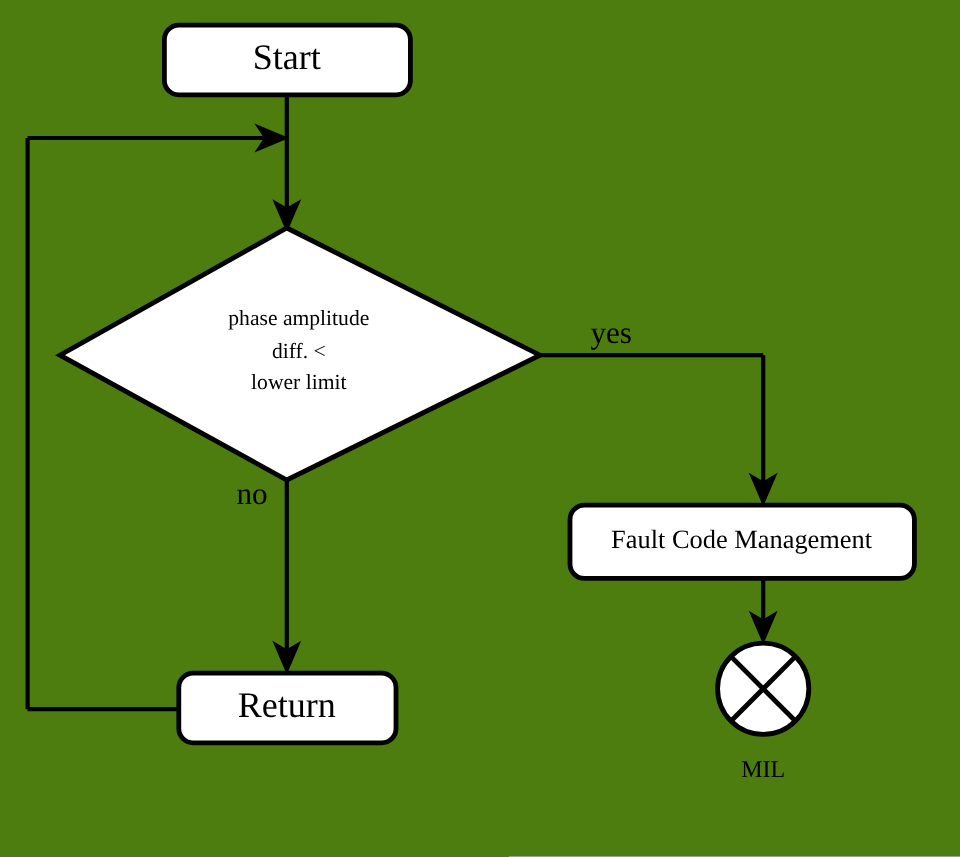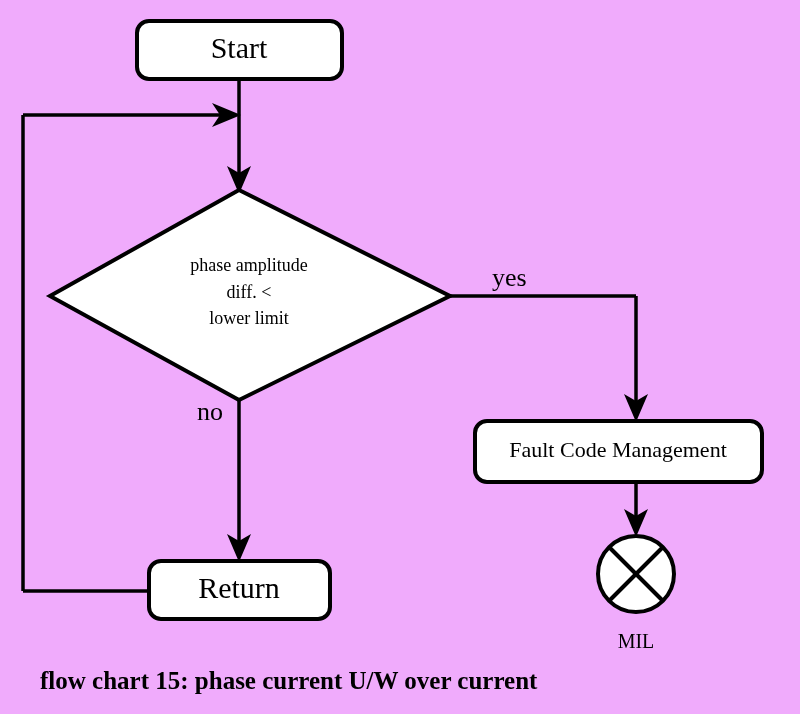--- a/index.html
+++ b/index.html
@@ -4,21 +4,21 @@
 <style>
   html, body {
     margin: 0;
     padding: 0;
     background: #ffffff;
   }
   #page {
     position: relative;
     width: 800px;
     height: 714px;
-    background: #f0abfc;
+    background: #4d7c0f;
     overflow: hidden;
     font-family: "Liberation Serif", "DejaVu Serif", serif;
   }
   #flow-svg {
     position: absolute;
     left: 0;
     top: 0;
     width: 800px;
     height: 714px;
   }
@@ -148,15 +148,14 @@
 
     <g>
       <circle class="mil-circle" cx="636" cy="574" r="38"></circle>
       <line class="mil-cross" x1="609" y1="547" x2="663" y2="601"></line>
       <line class="mil-cross" x1="663" y1="547" x2="609" y2="601"></line>
       <text class="node-label label-mil" x="636" y="643">MIL</text>
     </g>
 
   </svg>
 
-  <div class="caption">flow chart 15: phase current U/W over current</div>
 
 </div>
 
 </body></html>

